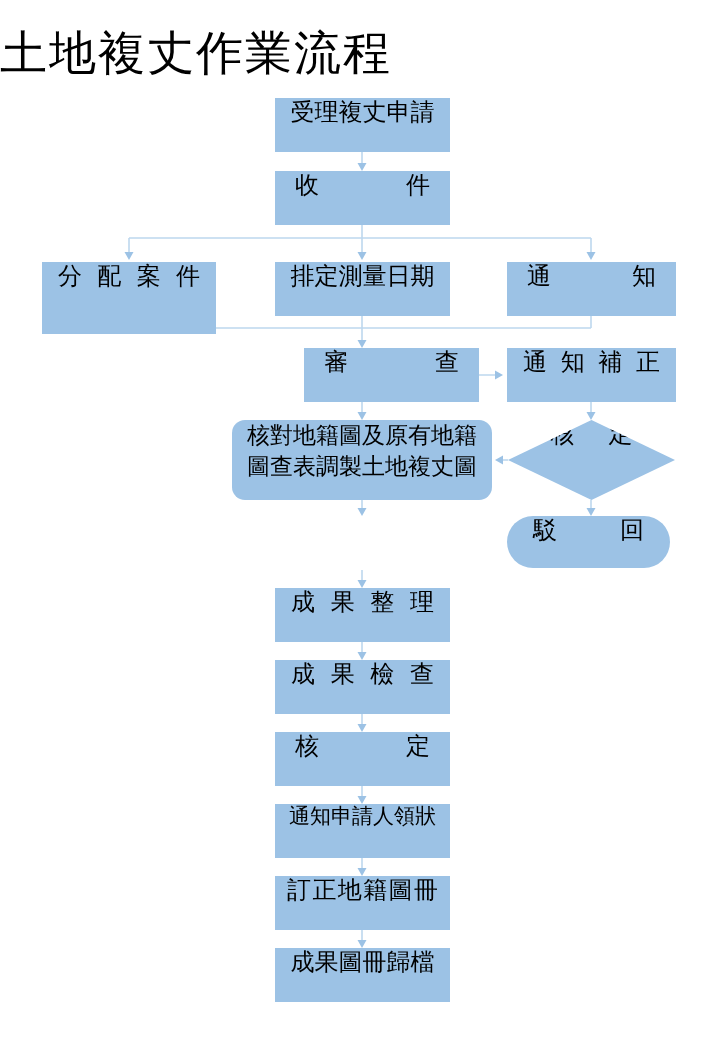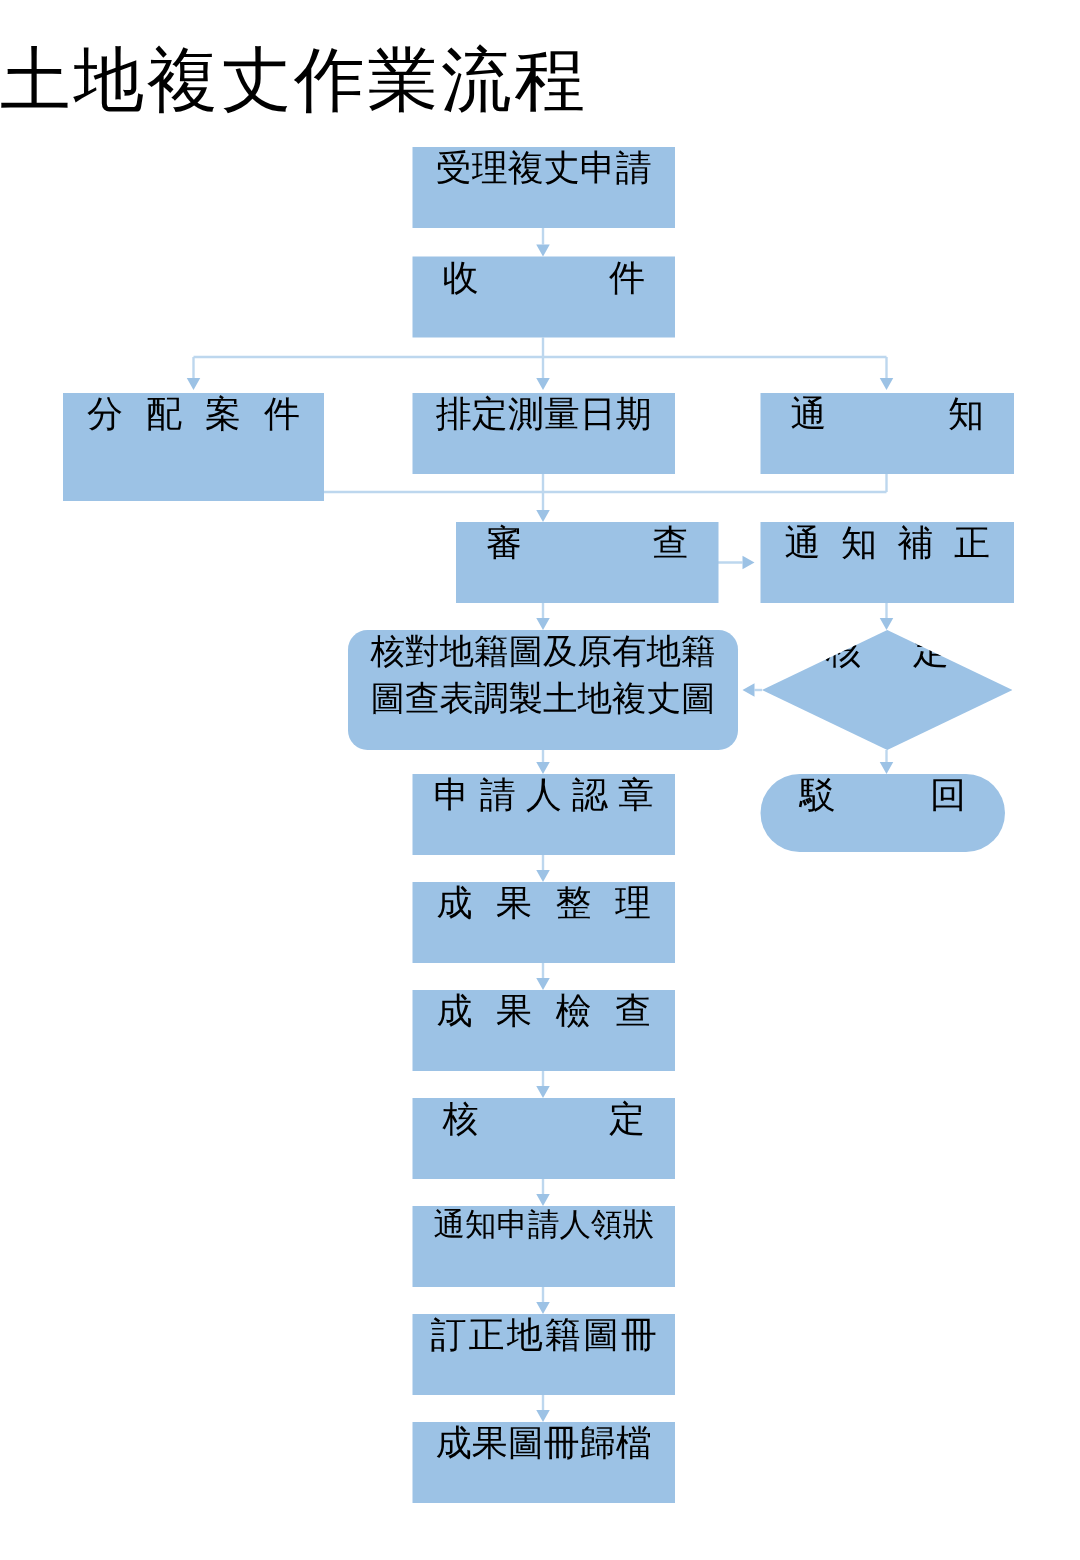--- a/index.html
+++ b/index.html
@@ -159,23 +159,20 @@
   </div>
 
   <div class="node diamond" style="left:508px;top:420px;width:167px;height:80px;">
     <span class="lbl">核定</span>
   </div>
 
   <div class="node pill" style="left:507px;top:516px;width:163px;height:52px;">
     <span class="lbl jt p26">駁回</span>
   </div>
 
-  <div class="node" style="left:275px;top:516px;width:175px;height:54px;">
-    <span class="lbl jt p14">申請人認章</span>
-  </div>
 
   <div class="node" style="left:275px;top:660px;width:175px;height:54px;">
     <span class="lbl jt p16">成果檢查</span>
   </div>
 
   <div class="node" style="left:275px;top:588px;width:175px;height:54px;">
     <span class="lbl jt p16">成果整理</span>
   </div>
 
   <div class="node" style="left:275px;top:732px;width:175px;height:54px;">

